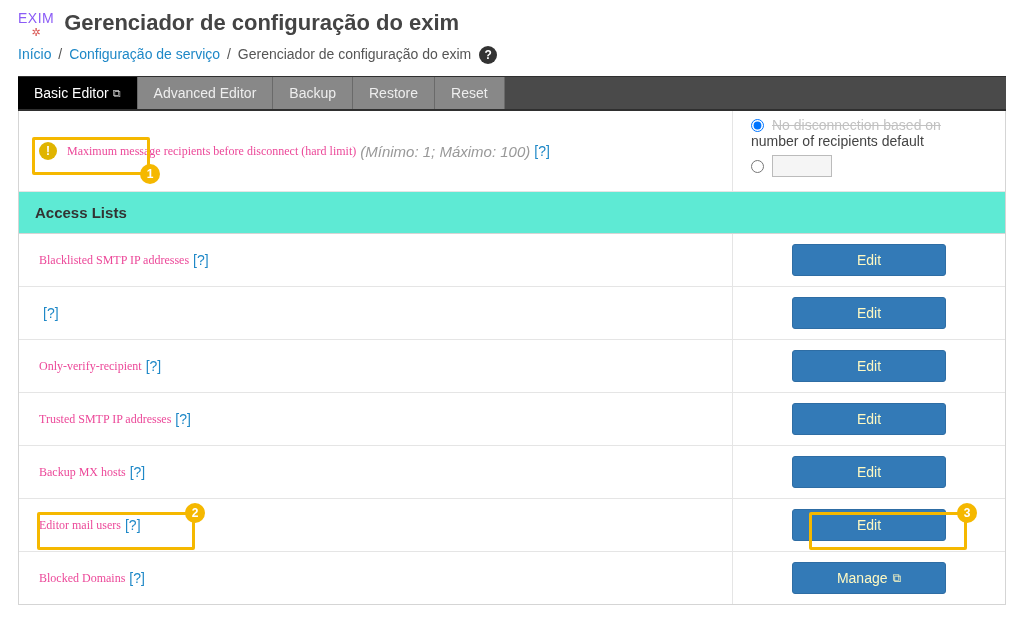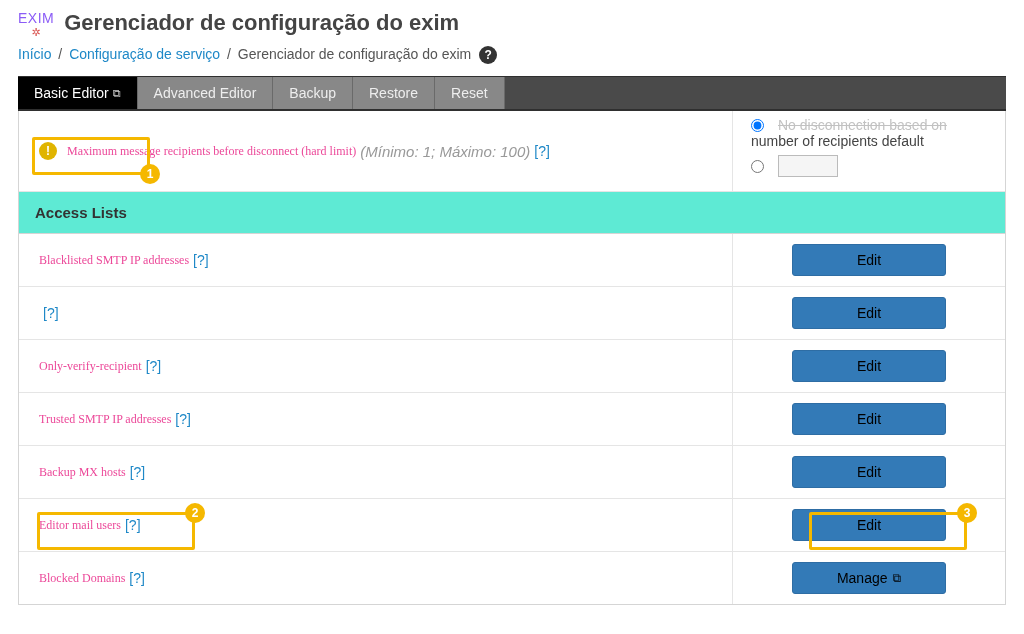--- a/index.html
+++ b/index.html
@@ -22,24 +22,24 @@
     .panel { border: 1px solid #d5d5d5; border-top: none; margin: 0 18px; }
     .row { display: flex; border-bottom: 1px solid #e5e5e5; }
     .row:last-child { border-bottom: none; }
     .cell-left { flex: 1; padding: 16px 20px; display: flex; align-items: center; border-right: 1px solid #e5e5e5; }
     .cell-right { width: 272px; padding: 10px 12px; display: flex; align-items: center; justify-content: center; }
     .warn-icon { width: 18px; height: 18px; border-radius: 50%; background: #e0b400; color: #fff; display: inline-flex; align-items: center; justify-content: center; font-size: 12px; margin-right: 10px; font-weight: bold; }
     .row-text { font-size: 12px; color: #ec4899; font-family: Liberation Serif, serif; }
     .hint { color: #999; font-style: italic; font-size: 15px; margin-left: 4px; }
     .qmark { color: #1e88c7; margin-left: 4px; }
     .radio-block { display: flex; flex-direction: column; align-items: flex-start; gap: 6px; width: 100%; font-size: 14px; color: #444; padding: 4px 6px; }
-    .radio-line { display: flex; align-items: center; gap: 14px; }
+    .radio-line { display: flex; align-items: center; gap: 8px; }
     .radio-input { width: 60px; height: 22px; border: 1px solid #bbb; background: #f5f5f5; }
     .section-header { background: #5eead4; padding: 12px 16px; font-weight: bold; font-size: 15px; color: #333; border-bottom: 1px solid #d5d5d5; position: relative; }
-    .btn { background: #337ab7; color: #000000; border: 1px solid #2e6da4; border-radius: 3px; padding: 7px 0; width: 154px; text-align: center; font-size: 14px; cursor: pointer; display: inline-flex; align-items: center; justify-content: center; }
+    .btn { background: #337ab7; color: #fef9c3; border: 1px solid #2e6da4; border-radius: 3px; padding: 7px 0; width: 154px; text-align: center; font-size: 14px; cursor: pointer; display: inline-flex; align-items: center; justify-content: center; }
     .btn .ext-icon { margin-left: 5px; font-size: 12px; }
     .highlight-box { position: absolute; border: 3px solid #f5b800; border-radius: 2px; pointer-events: none; z-index: 10; }
     .highlight-badge { position: absolute; background: #f5b800; color: #fff; font-weight: bold; font-size: 12px; width: 20px; height: 20px; border-radius: 50%; display: flex; align-items: center; justify-content: center; z-index: 11; }
     .content-wrap { position: relative; }
     .truncated-top .cell-left { padding-top: 10px; padding-bottom: 10px; }
     .truncated-top .cell-right { align-items: flex-start; }
     .radio-block .cut { color: #666; }
   </style>
 </head>
 <body>

